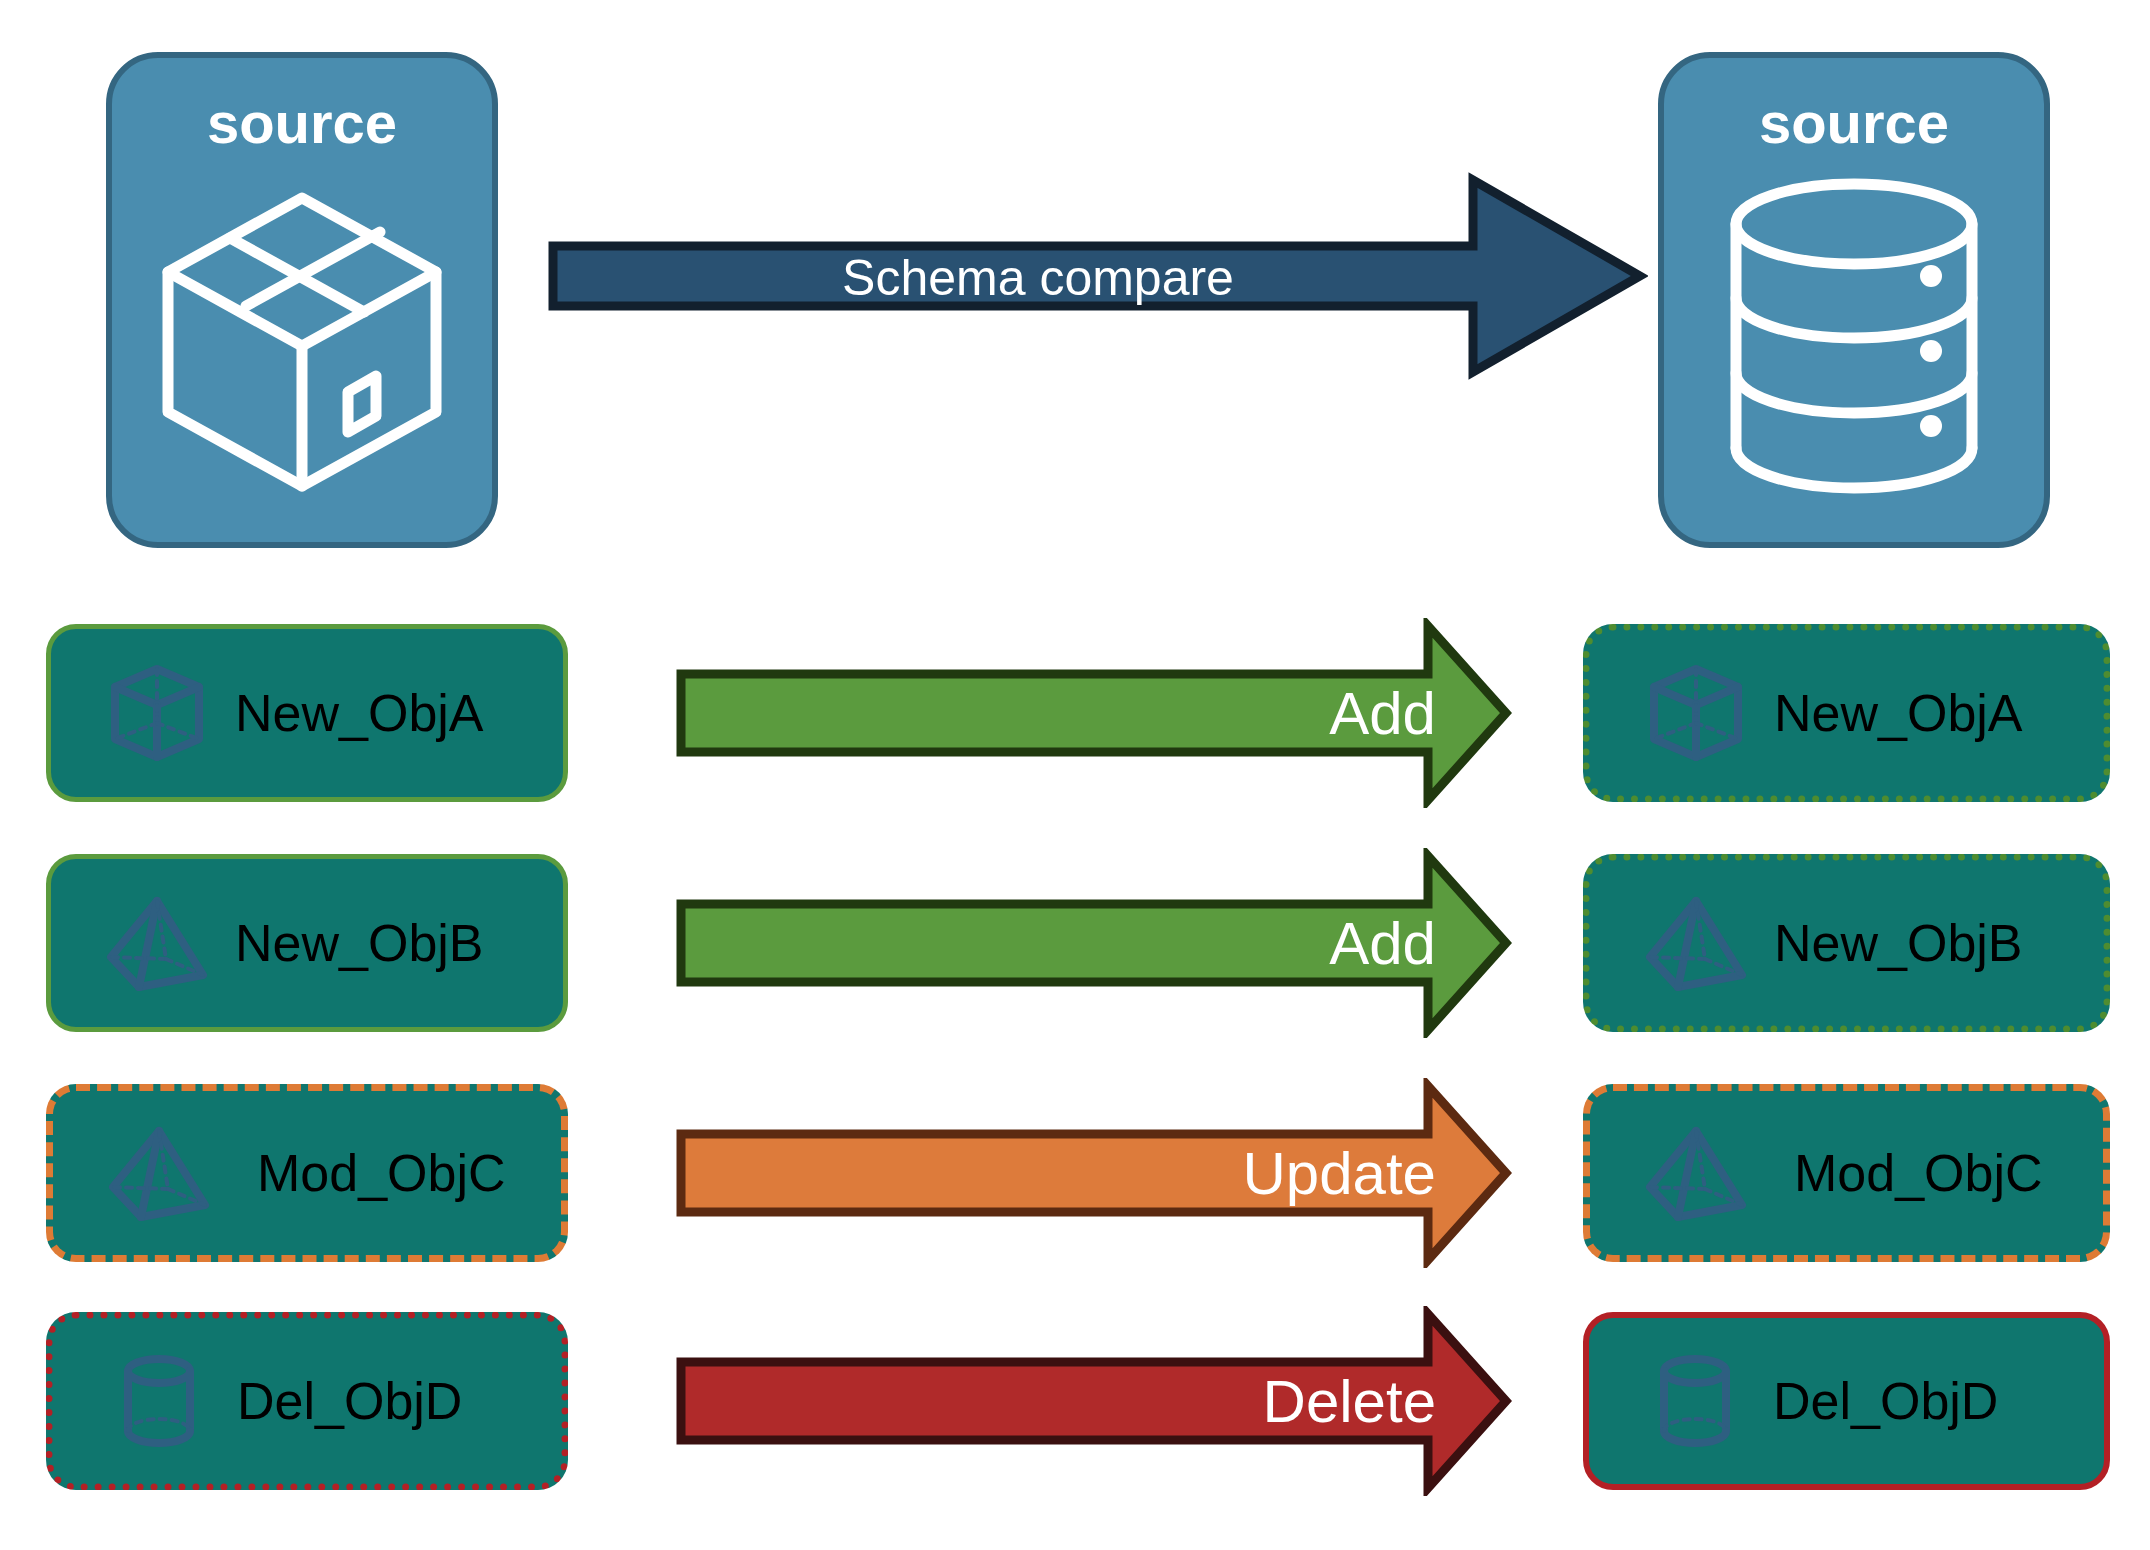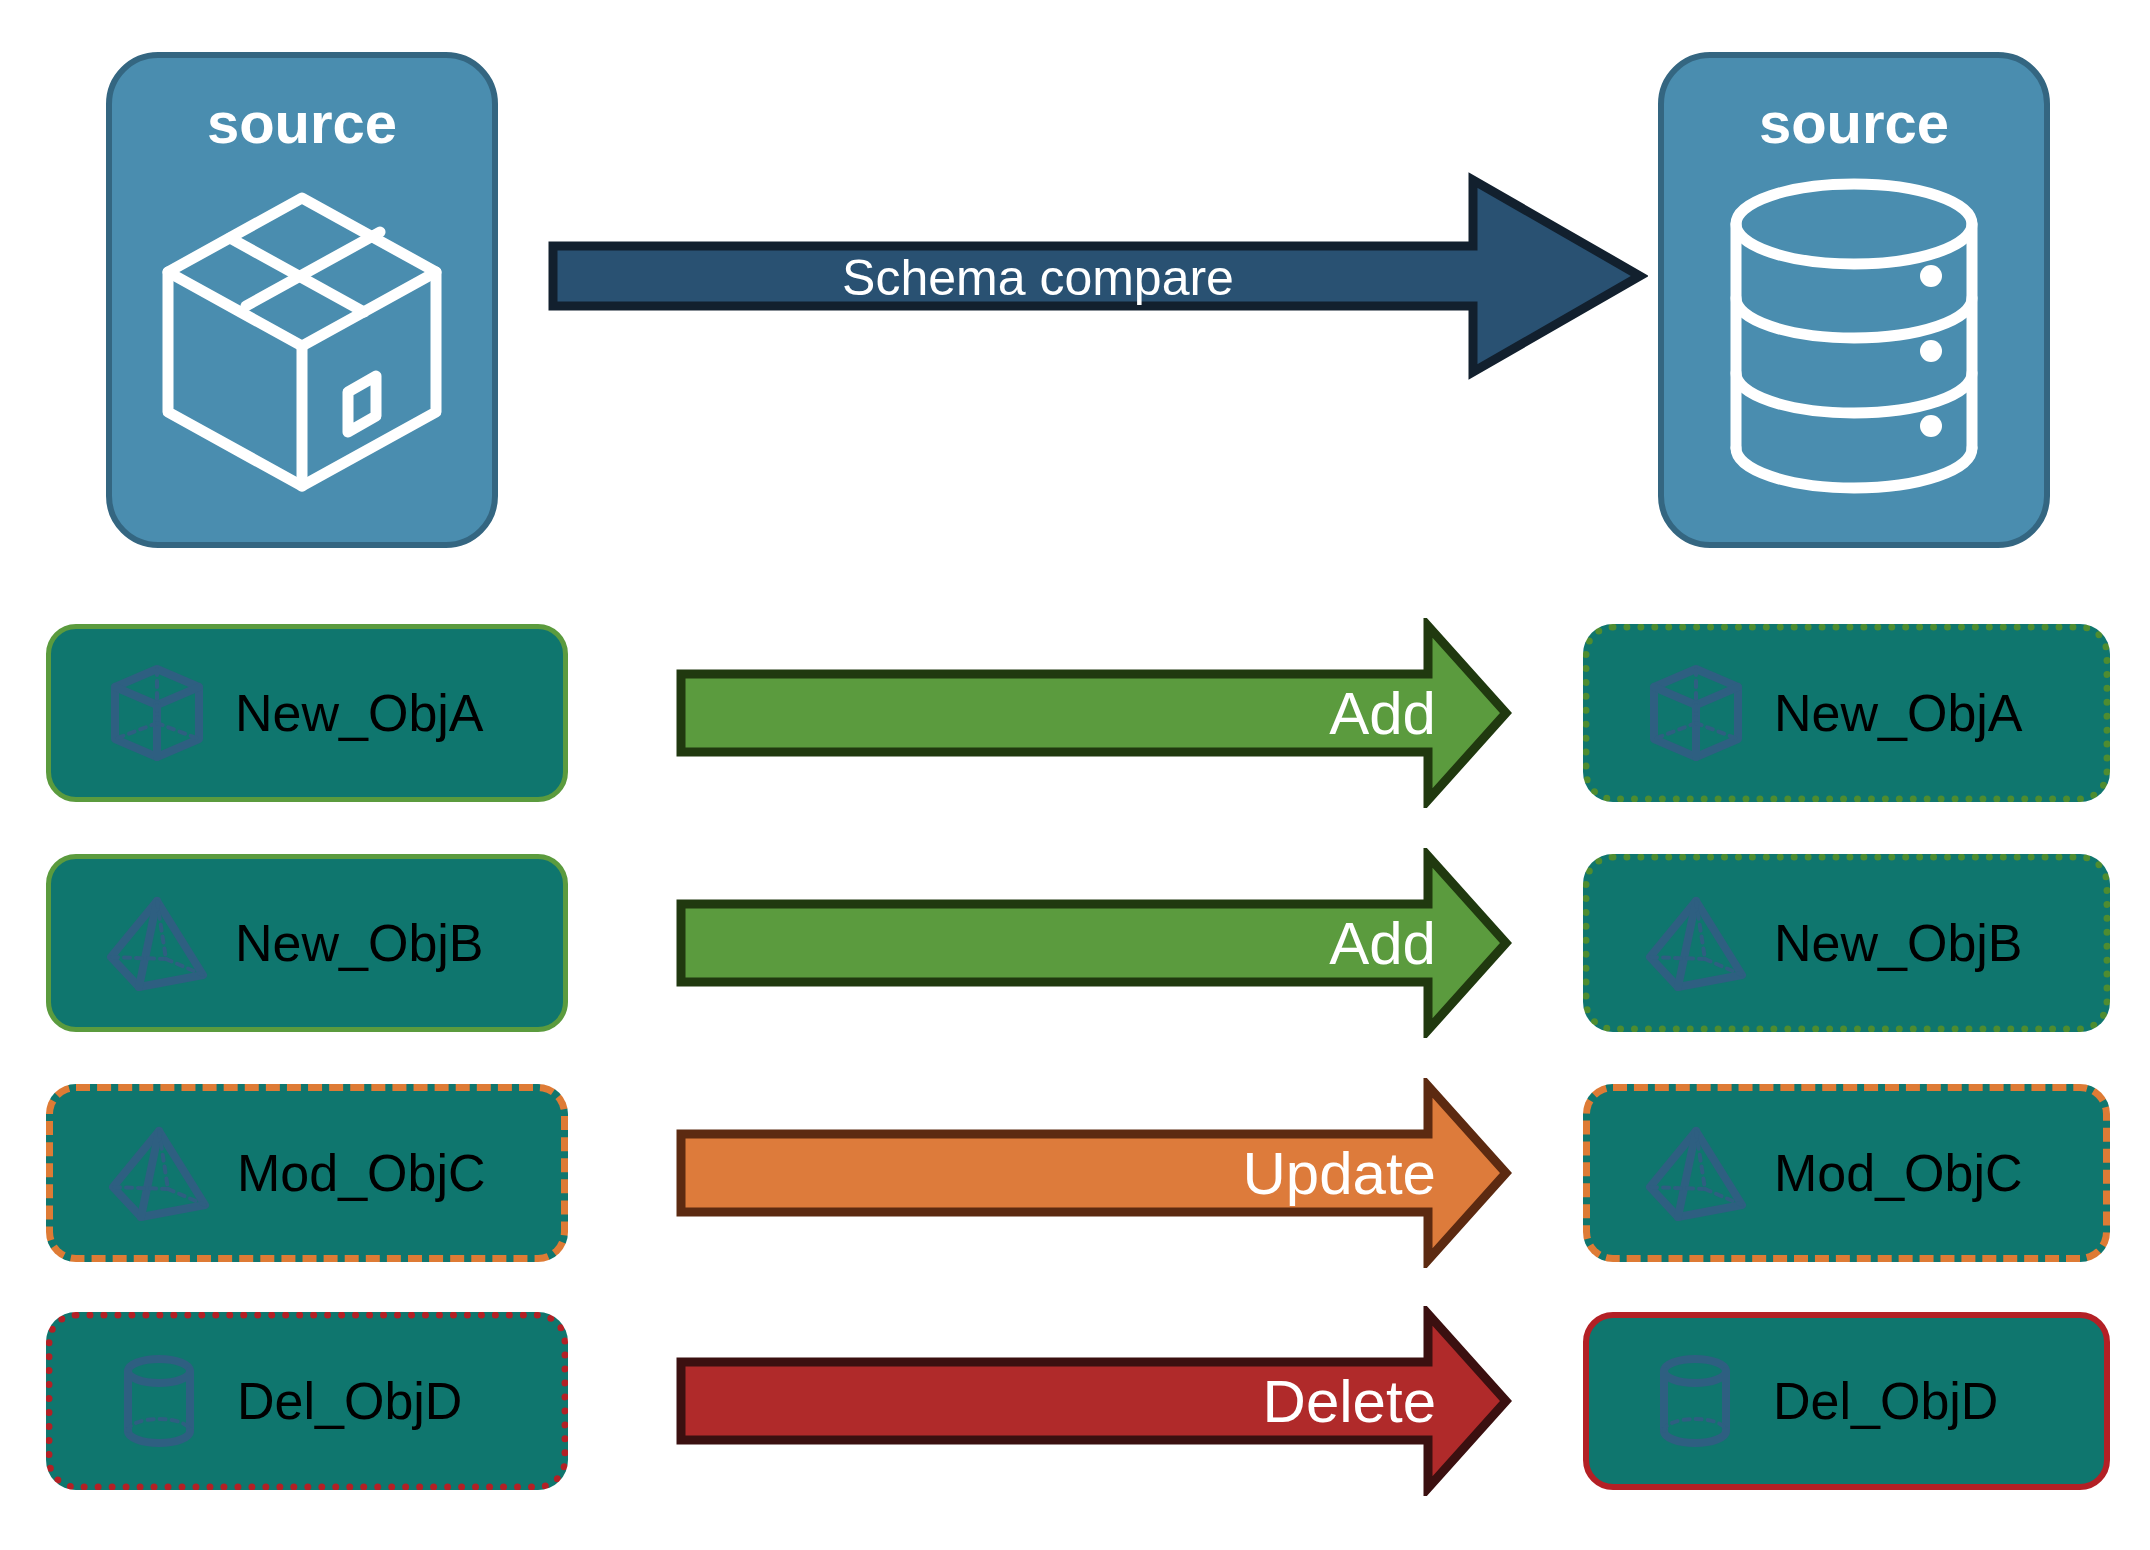--- a/index.html
+++ b/index.html
@@ -73,21 +73,21 @@
     font-size: 52px;
     color: #000000;
     margin-left: 26px;
     white-space: nowrap;
     line-height: 1;
   }
 
   
   .bd-solid-green  { border: 5px solid #5B9B3E; }
   .bd-dotted-green { border: 7px dotted #4E8C30; }
-  .bd-dashed-orange{ border: 7px dashed #DE7B35; }
+  .bd-dashed-orange{ border: 7px dashed #DE7B35; gap: 20px; }
   .bd-dotted-red   { border: 7px dotted #B32025; }
   .bd-solid-red    { border: 6px solid #B32025; }
 
   
   .action-arrow {
     position: absolute;
     left: 676px; top: -6px;
     width: 836px; height: 190px;
   }
   .action-label {

